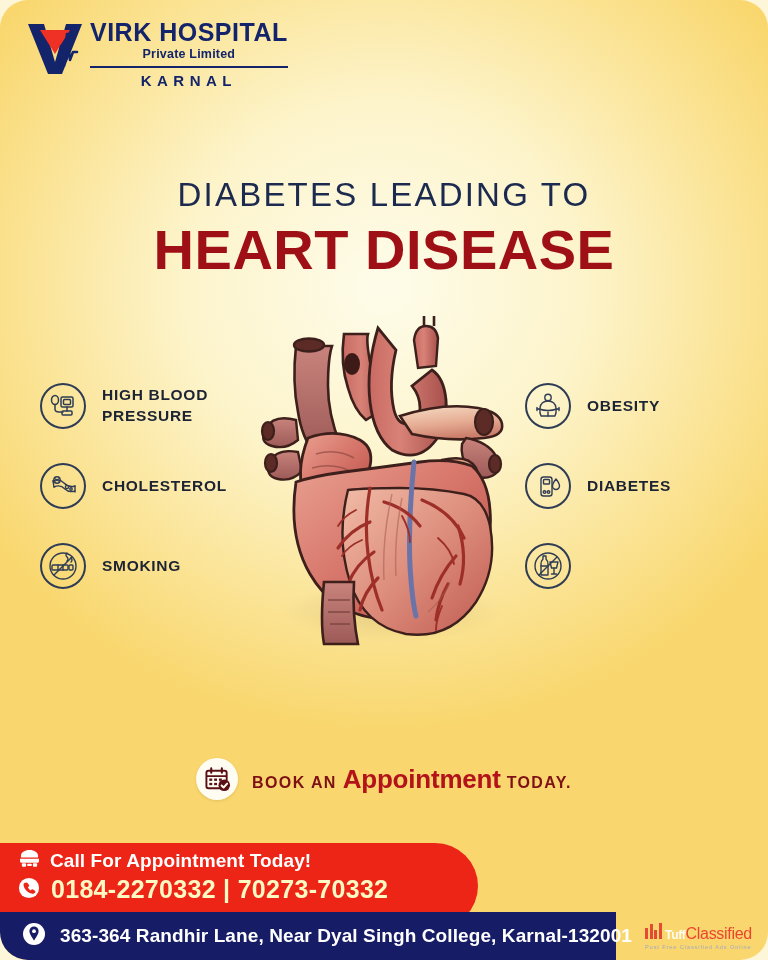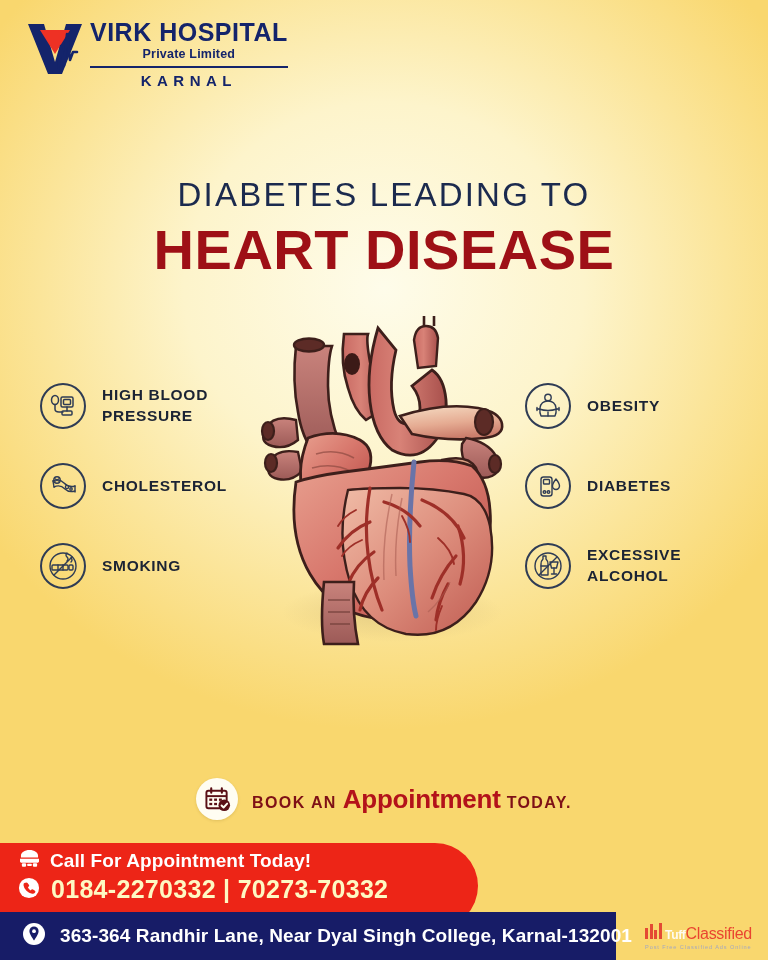--- a/index.html
+++ b/index.html
@@ -8,20 +8,21 @@
     font-family:"Liberation Sans", sans-serif;
     position:relative; overflow:hidden;
     background:#fdf6d8;
   }
   #poster {
     position:absolute; inset:0; width:768px; height:960px;
     background:
       radial-gradient(ellipse 62% 46% at 50% 30%, #fefcea 0%, #fdf4cb 42%, #fbe59a 72%, #f9d76e 100%),
       linear-gradient(160deg, #f9d36a 0%, #fcecb4 28%, #fdf8df 50%, #fbe298 78%, #f8c95c 100%);
     overflow:hidden;
+    border-radius:28px;
   }
 
   
   #logo { position:absolute; left:24px; top:16px; display:flex; align-items:flex-start; }
   #logo-mark { width:62px; height:62px; flex:none; }
   #logo-text { margin-left:4px; padding-top:4px; }
   .lg-name {
     font-size:25px; font-weight:bold; color:#14246b; letter-spacing:.5px;
     line-height:1; white-space:nowrap;
   }
@@ -60,21 +61,21 @@
     border-radius:50%; display:flex; align-items:center; justify-content:center;
   }
   .f-icon svg { display:block; }
   .f-label {
     margin-left:16px; font-size:15.5px; font-weight:bold; color:#1b2334;
     letter-spacing:.7px; line-height:1.35; text-transform:uppercase;
   }
 
   
   #appt {
-    position:absolute; left:0; top:778px; width:768px;
+    position:absolute; left:0; top:758px; width:768px;
     display:flex; align-items:center; justify-content:center;
   }
   #appt-badge {
     width:42px; height:42px; border-radius:50%; background:#fffdf2;
     display:flex; align-items:center; justify-content:center; flex:none;
     box-shadow:0 1px 3px rgba(120,90,20,.18);
   }
   #appt-text { margin-left:14px; white-space:nowrap; }
   .ap-sm {
     font-size:16px; font-weight:bold; color:#7e1016; letter-spacing:1.4px;
@@ -334,21 +335,20 @@
       <span class="f-icon">
         <svg width="28" height="28" viewBox="0 0 28 28" fill="none" stroke="#2f3c55" stroke-width="1.4" stroke-linecap="round" stroke-linejoin="round">
           <path d="M9 4 l3 0 l0 3 q2 2 2 5 l0 11 l-7 0 l0 -11 q0 -3 2 -5 z"></path>
           <path d="M7 14 l7 0"></path>
           <path d="M16 10 l8 0 l-1.5 6 l-5 0 z"></path>
           <path d="M20 16 l0 6 M17.5 22 l5 0"></path>
           <circle cx="14" cy="14" r="13"></circle>
           <path d="M5 23 L23 5"></path>
         </svg>
       </span>
-      <span class="f-label">EXCESSIVE<br>ALCOHOL</span>
     </div>
   </div>
 
   <div id="appt">
     <span id="appt-badge">
       <svg width="27" height="27" viewBox="0 0 28 28">
         <rect x="2.5" y="5" width="21" height="18" rx="2" fill="none" stroke="#5a1016" stroke-width="2"></rect>
         <path d="M2.5 10.5 L23.5 10.5" stroke="#5a1016" stroke-width="2"></path>
         <path d="M7.5 2.5 L7.5 7 M18.5 2.5 L18.5 7" stroke="#5a1016" stroke-width="2.2" stroke-linecap="round"></path>
         <g fill="#5a1016">

